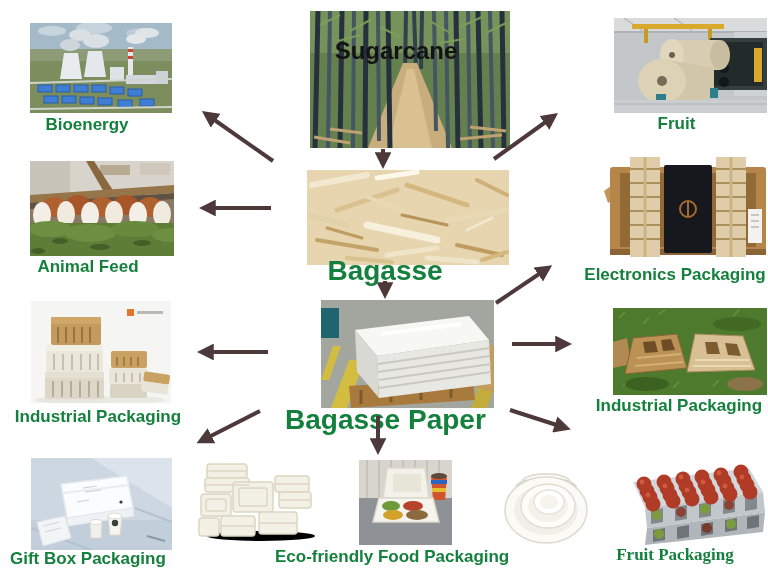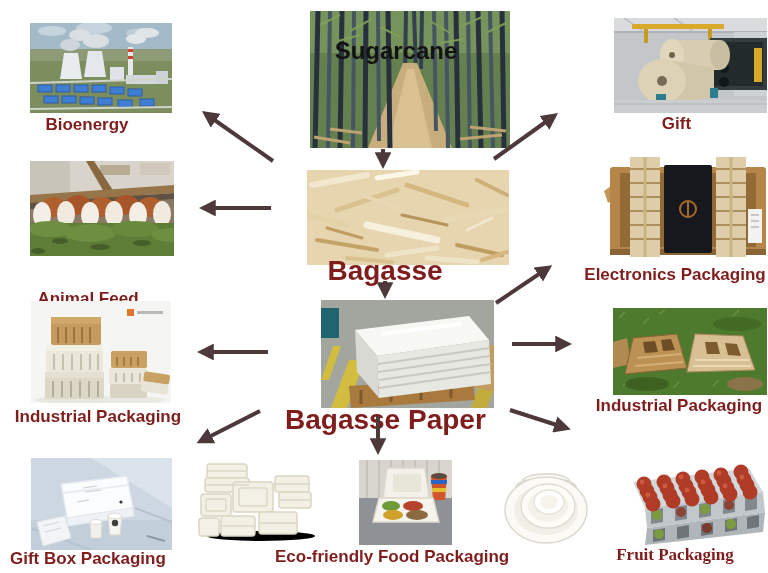--- a/index.html
+++ b/index.html
@@ -1,20 +1,20 @@
 <!DOCTYPE html>
 <html><head>
 <meta charset="utf-8">
 <style>
   html,body{margin:0;padding:0;background:#ffffff;}
   #canvas{position:relative;width:768px;height:573px;background:#ffffff;overflow:hidden;
           font-family:"Liberation Sans",sans-serif;}
   .photo{position:absolute;overflow:hidden;padding-left:14px;}
   .photo svg{display:block;}
-  .label{position:absolute;font-weight:bold;color:#7f1d1d;font-size:17px;line-height:1.1;
+  .label{position:absolute;font-weight:bold;color:#15803d;font-size:17px;line-height:1.1;
          text-align:center;white-space:nowrap;}
   .label-lg{font-size:28px;}
   #arrow-layer{position:absolute;left:0;top:0;pointer-events:none;}
   .overlay-title{position:absolute;font-weight:bold;color:#131313;font-size:24px;
                  text-align:center;white-space:nowrap;}
 </style>
 </head>
 <body>
 
 <div id="canvas">
@@ -210,21 +210,21 @@
       <ellipse cx="105" cy="68" rx="24" ry="8" fill="#678a3d"></ellipse>
       <ellipse cx="140" cy="74" rx="18" ry="7" fill="#6d8f42"></ellipse>
       <g fill="#465f28">
         <ellipse cx="30" cy="80" rx="8" ry="3"></ellipse>
           <ellipse cx="70" cy="86" rx="10" ry="3"></ellipse>
         <ellipse cx="112" cy="82" rx="9" ry="3"></ellipse>
           <ellipse cx="8" cy="90" rx="7" ry="3"></ellipse>
       </g>
     </svg>
   </div>
-  <div class="label" style="left:16px;top:258px;width:144px;margin-top:32px;">Animal Feed</div>
+  <div class="label" style="left:16px;top:258px;width:144px;">Animal Feed</div>
 
   <div class="photo" style="left:17px;top:301px;width:140px;height:102px;">
     <svg width="140" height="102" viewBox="0 0 140 102">
       <rect width="140" height="102" fill="#f5f5f3"></rect>
       <rect x="96" y="8" width="7" height="7" fill="#e0762f"></rect>
       <rect x="106" y="10" width="26" height="3" fill="#b9b9b4"></rect>
       <ellipse cx="48" cy="99" rx="44" ry="4" fill="#e7e7e2"></ellipse>
       <ellipse cx="100" cy="99" rx="34" ry="4" fill="#eaeae5"></ellipse>
 
       <rect x="20" y="16" width="50" height="28" rx="2" fill="#c49a5e"></rect>
@@ -343,21 +343,21 @@
       <polygon points="48,41 100,50 100,80 48,85" fill="#d2c6a9"></polygon>
       <ellipse cx="48" cy="63" rx="24" ry="22" fill="#ddd2b6"></ellipse>
       <circle cx="48" cy="63" r="5" fill="#756b56"></circle>
       <rect x="42" y="76" width="10" height="12" fill="#2e7d8f"></rect>
       <rect x="96" y="70" width="8" height="10" fill="#2e7d8f"></rect>
 
       <rect y="82" width="153" height="13" fill="#caced0"></rect>
       <line x1="0" y1="86" x2="153" y2="86" stroke="#b8bcbe" stroke-width="1.5"></line>
     </svg>
   </div>
-  <div class="label" style="left:600px;top:115px;width:153px;">Gift</div>
+  <div class="label" style="left:600px;top:115px;width:153px;">Fruit</div>
 
   <div class="photo" style="left:588px;top:151px;width:172px;height:112px;">
     <svg width="172" height="112" viewBox="0 0 172 112">
       <rect width="172" height="112" fill="#ffffff"></rect>
       <polygon points="2,40 16,30 20,44 6,52" fill="#c2975c"></polygon>
       <rect x="8" y="16" width="156" height="86" rx="3" fill="#b5854a"></rect>
       <rect x="18" y="22" width="136" height="74" fill="#916a36"></rect>
       <rect x="8" y="98" width="156" height="6" fill="#8a6434"></rect>
 
       <rect x="62" y="14" width="48" height="88" rx="2" fill="#17181d"></rect>

